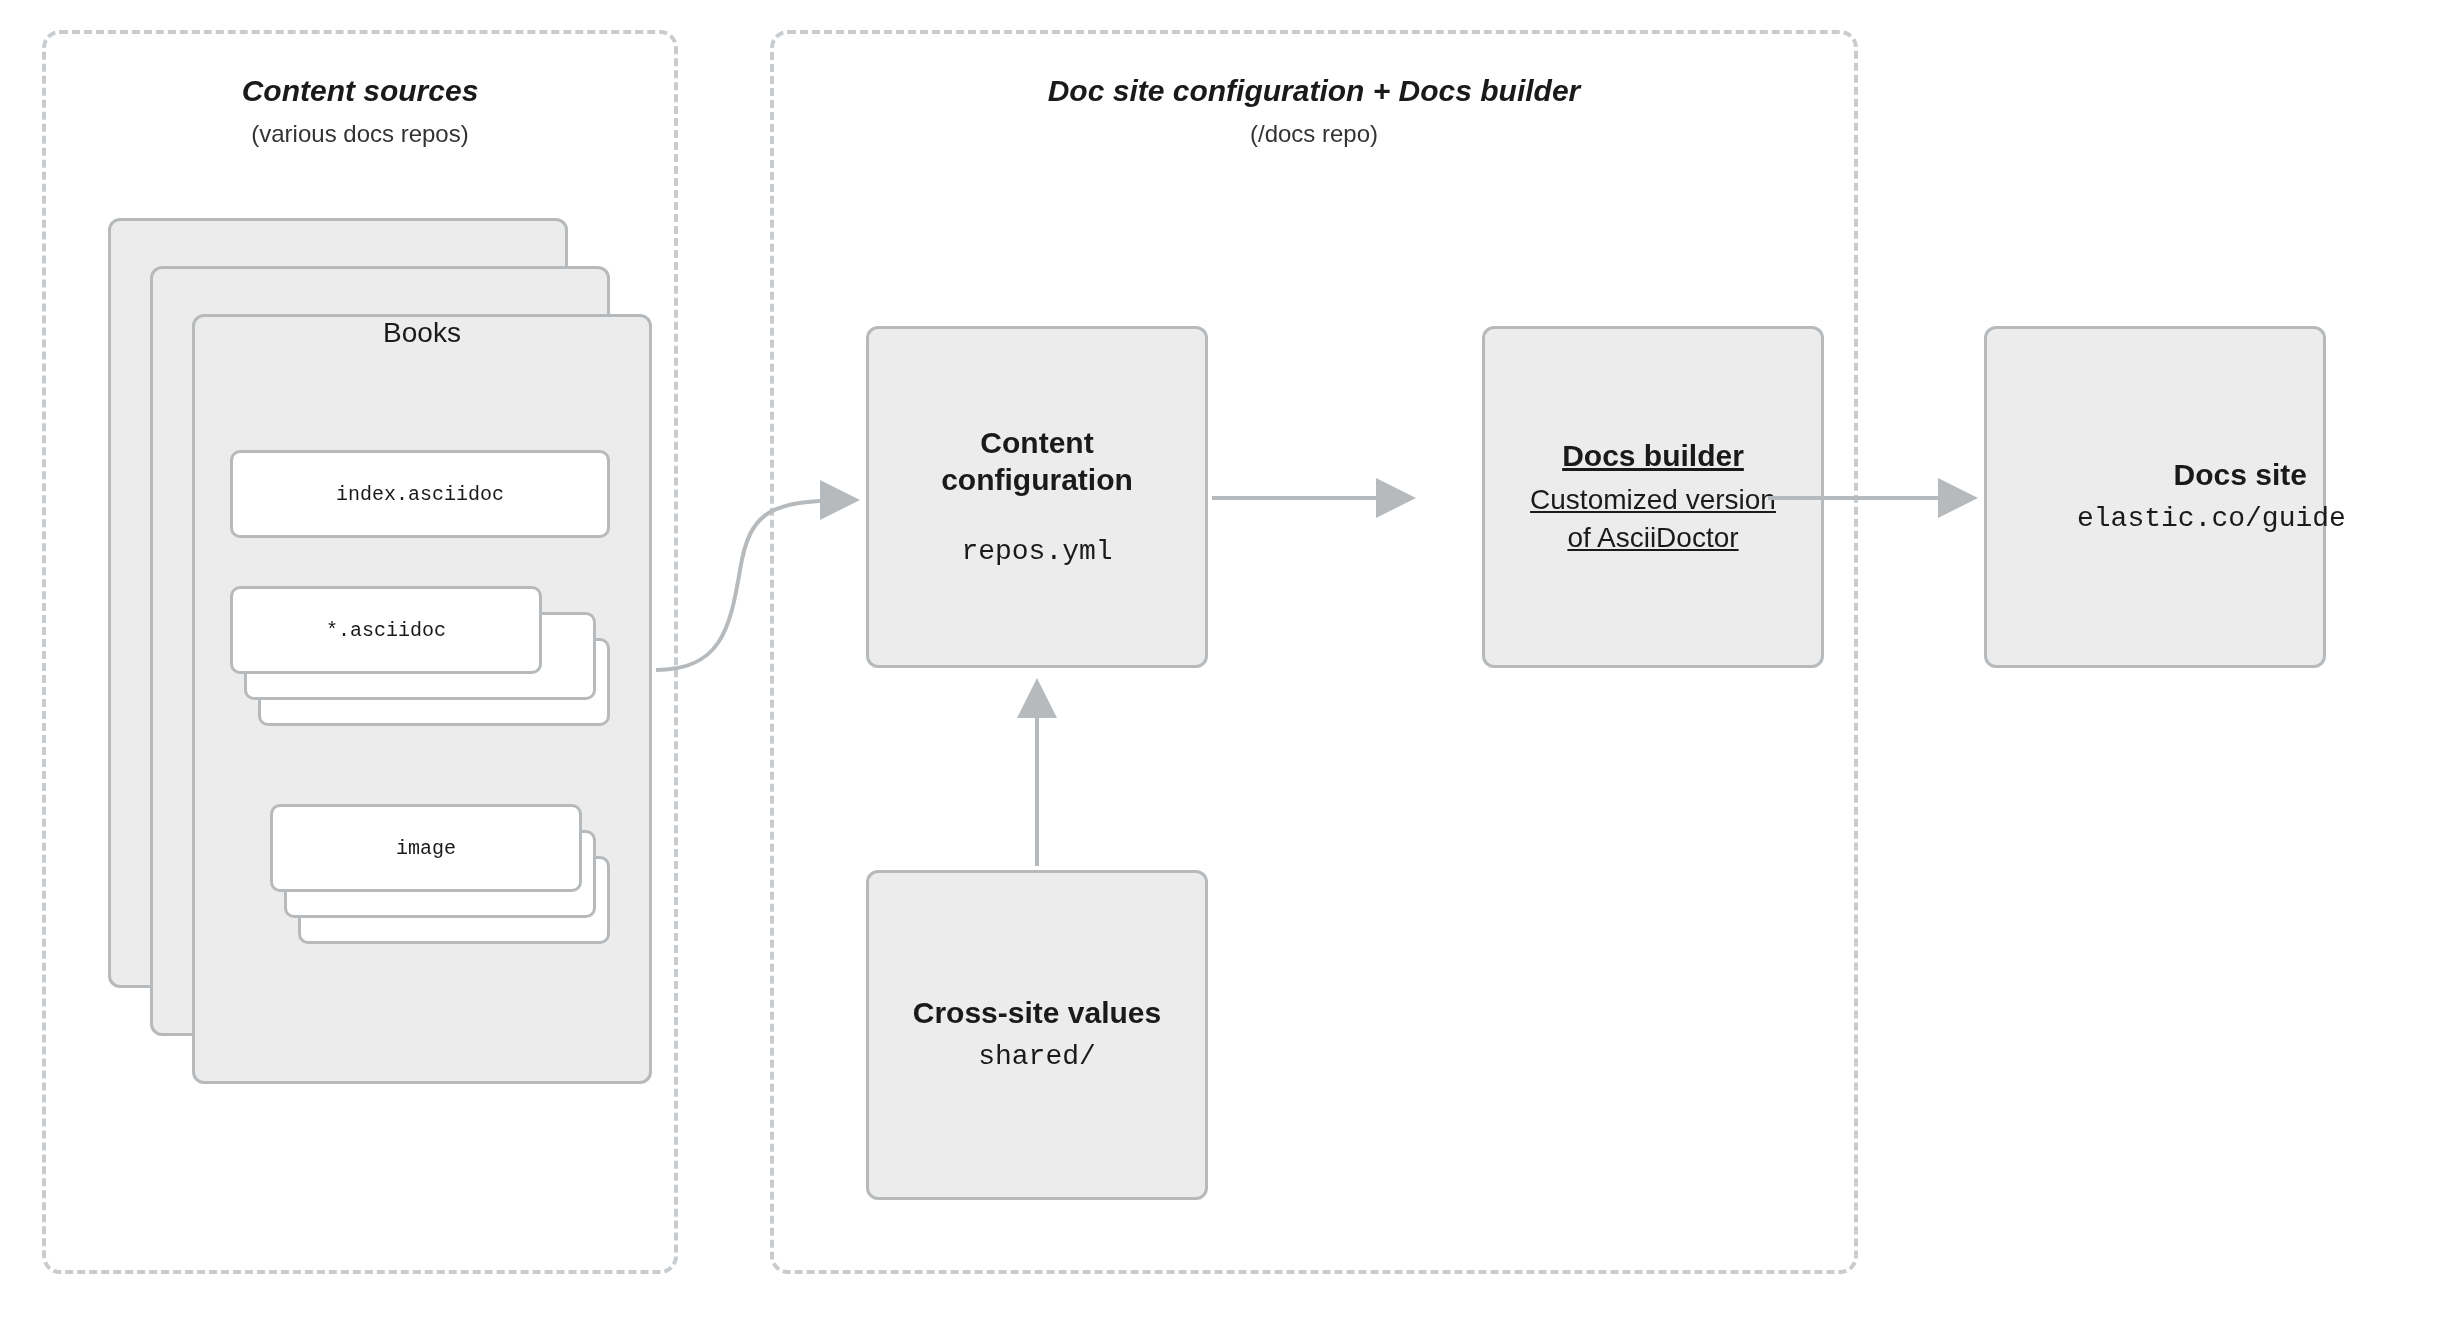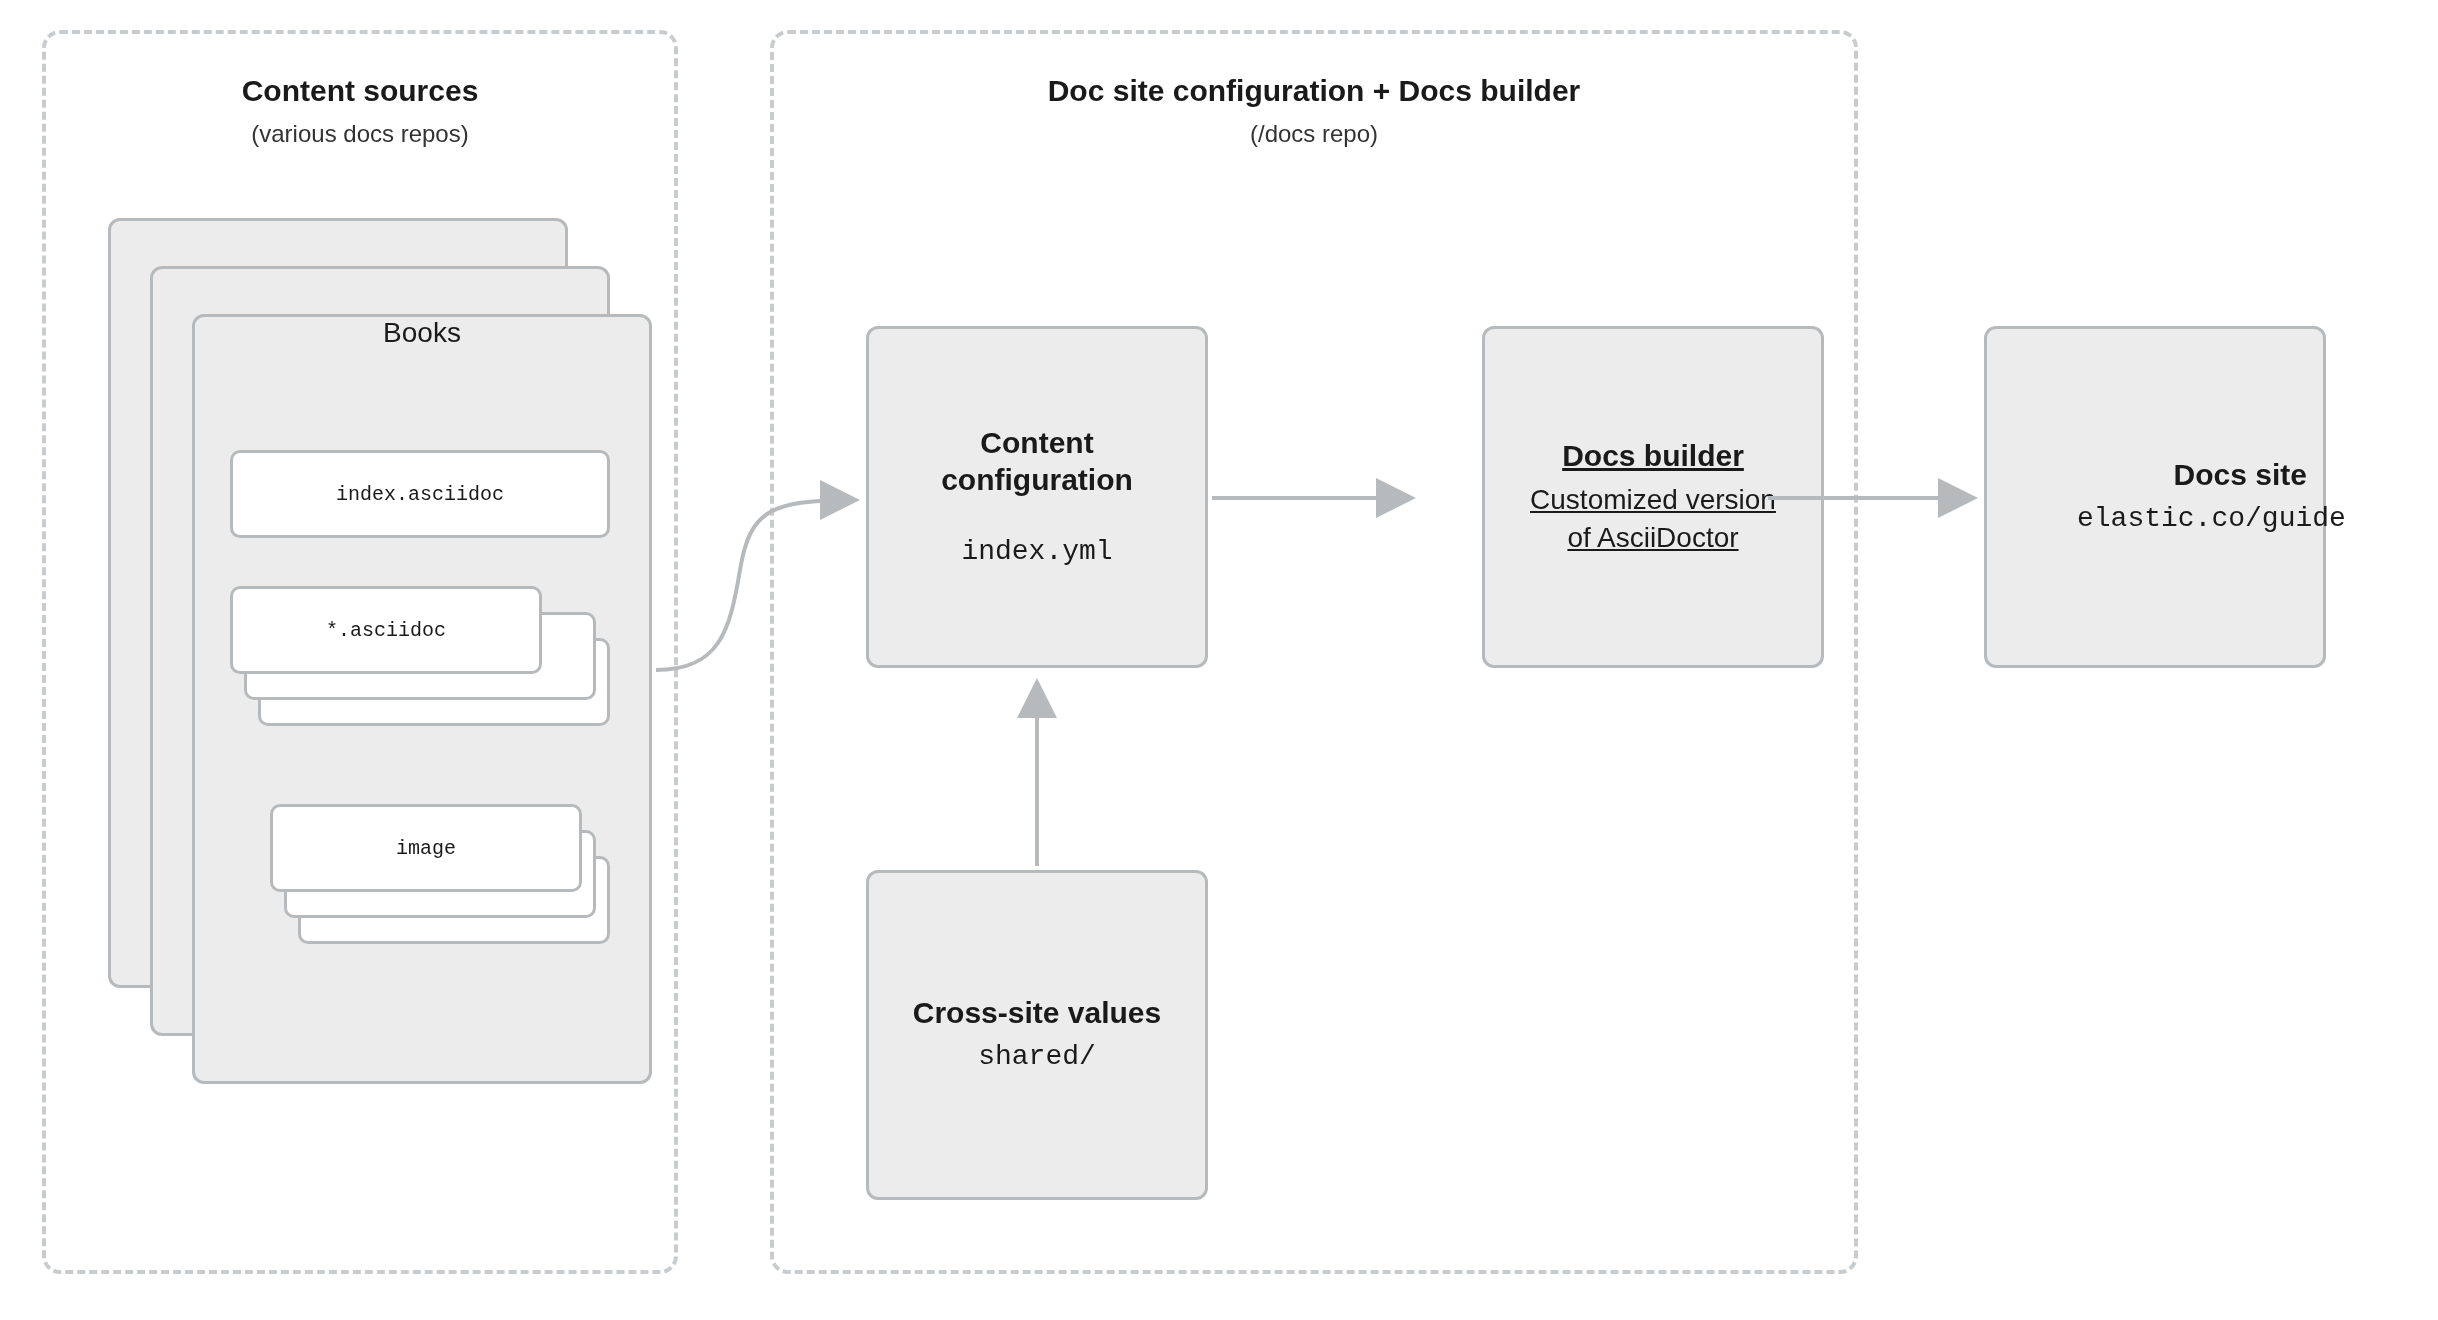--- a/index.html
+++ b/index.html
@@ -11,21 +11,21 @@
     position: relative;
     color: #1a1a1a;
   }
   .mono { font-family: "SFMono-Regular", Menlo, Consolas, "Liberation Mono", monospace; }
 
   .dashed-container {
     position: absolute;
     border: 4px dashed #c9cccf;
     border-radius: 18px;
   }
-  .container-title { text-align: center; font-size: 30px; font-weight: 700; }
+  .container-title { text-align: center; font-size: 30px; font-weight: 700; font-style: italic; }
   .container-sub   { text-align: center; font-size: 24px; color: #333; margin-top: 12px; }
 
   .node {
     position: absolute;
     background: #ececec;
     border: 3px solid #b7babc;
     border-radius: 12px;
     display: flex;
     flex-direction: column;
     align-items: center;
@@ -100,21 +100,21 @@
 
 <div class="dashed-container" style="left:770px; top:30px; width:1088px; height:1244px;">
   <div style="padding-top:40px;">
     <div class="container-title">Doc site configuration + Docs builder</div>
     <div class="container-sub">(/docs repo)</div>
   </div>
 </div>
 
 <div class="node" style="left:866px; top:326px; width:342px; height:342px;gap:28px;">
   <div class="node-title" style="max-width:250px;">Content configuration</div>
-  <div class="node-sub mono">index.yml</div>
+  <div class="node-sub mono">repos.yml</div>
 </div>
 
 <div class="node" style="left:866px; top:870px; width:342px; height:330px; justify-content:center;">
   <div class="node-title">Cross-site values</div>
   <div class="node-sub mono">shared/</div>
 </div>
 
 <div class="node" style="left:1482px; top:326px; width:342px; height:342px;text-decoration:underline;">
   <div class="node-title">Docs builder</div>
   <div class="node-sub" style="max-width:260px;">Customized version of AsciiDoctor</div>

